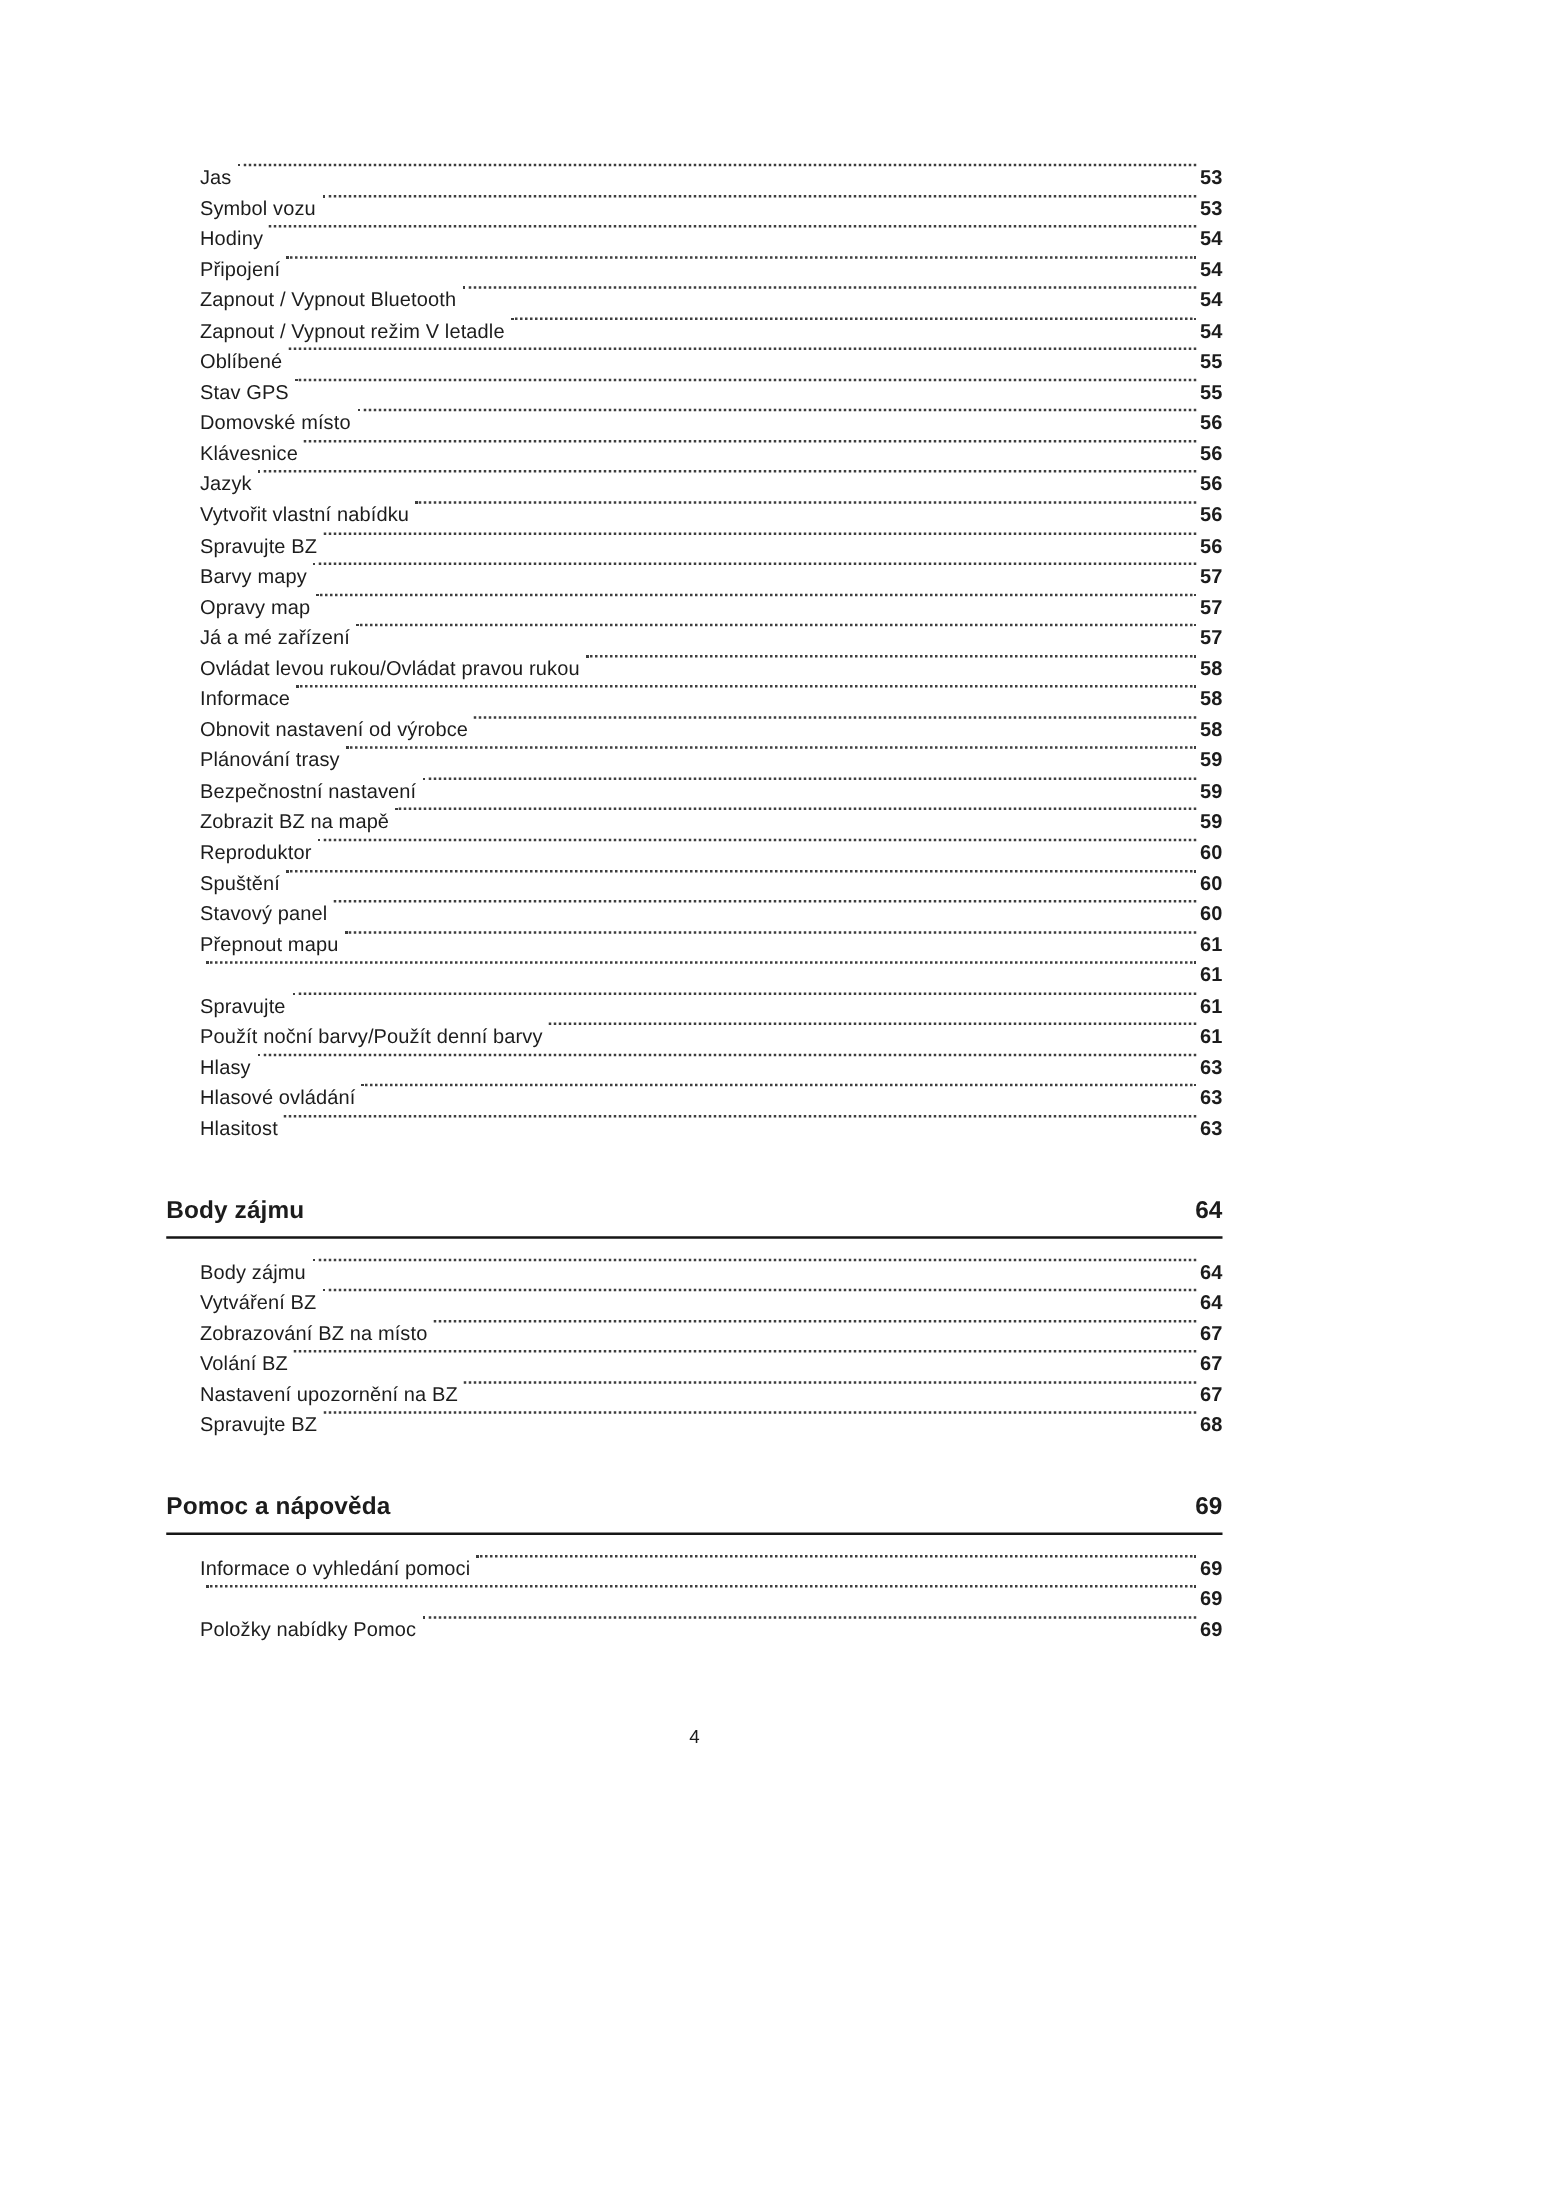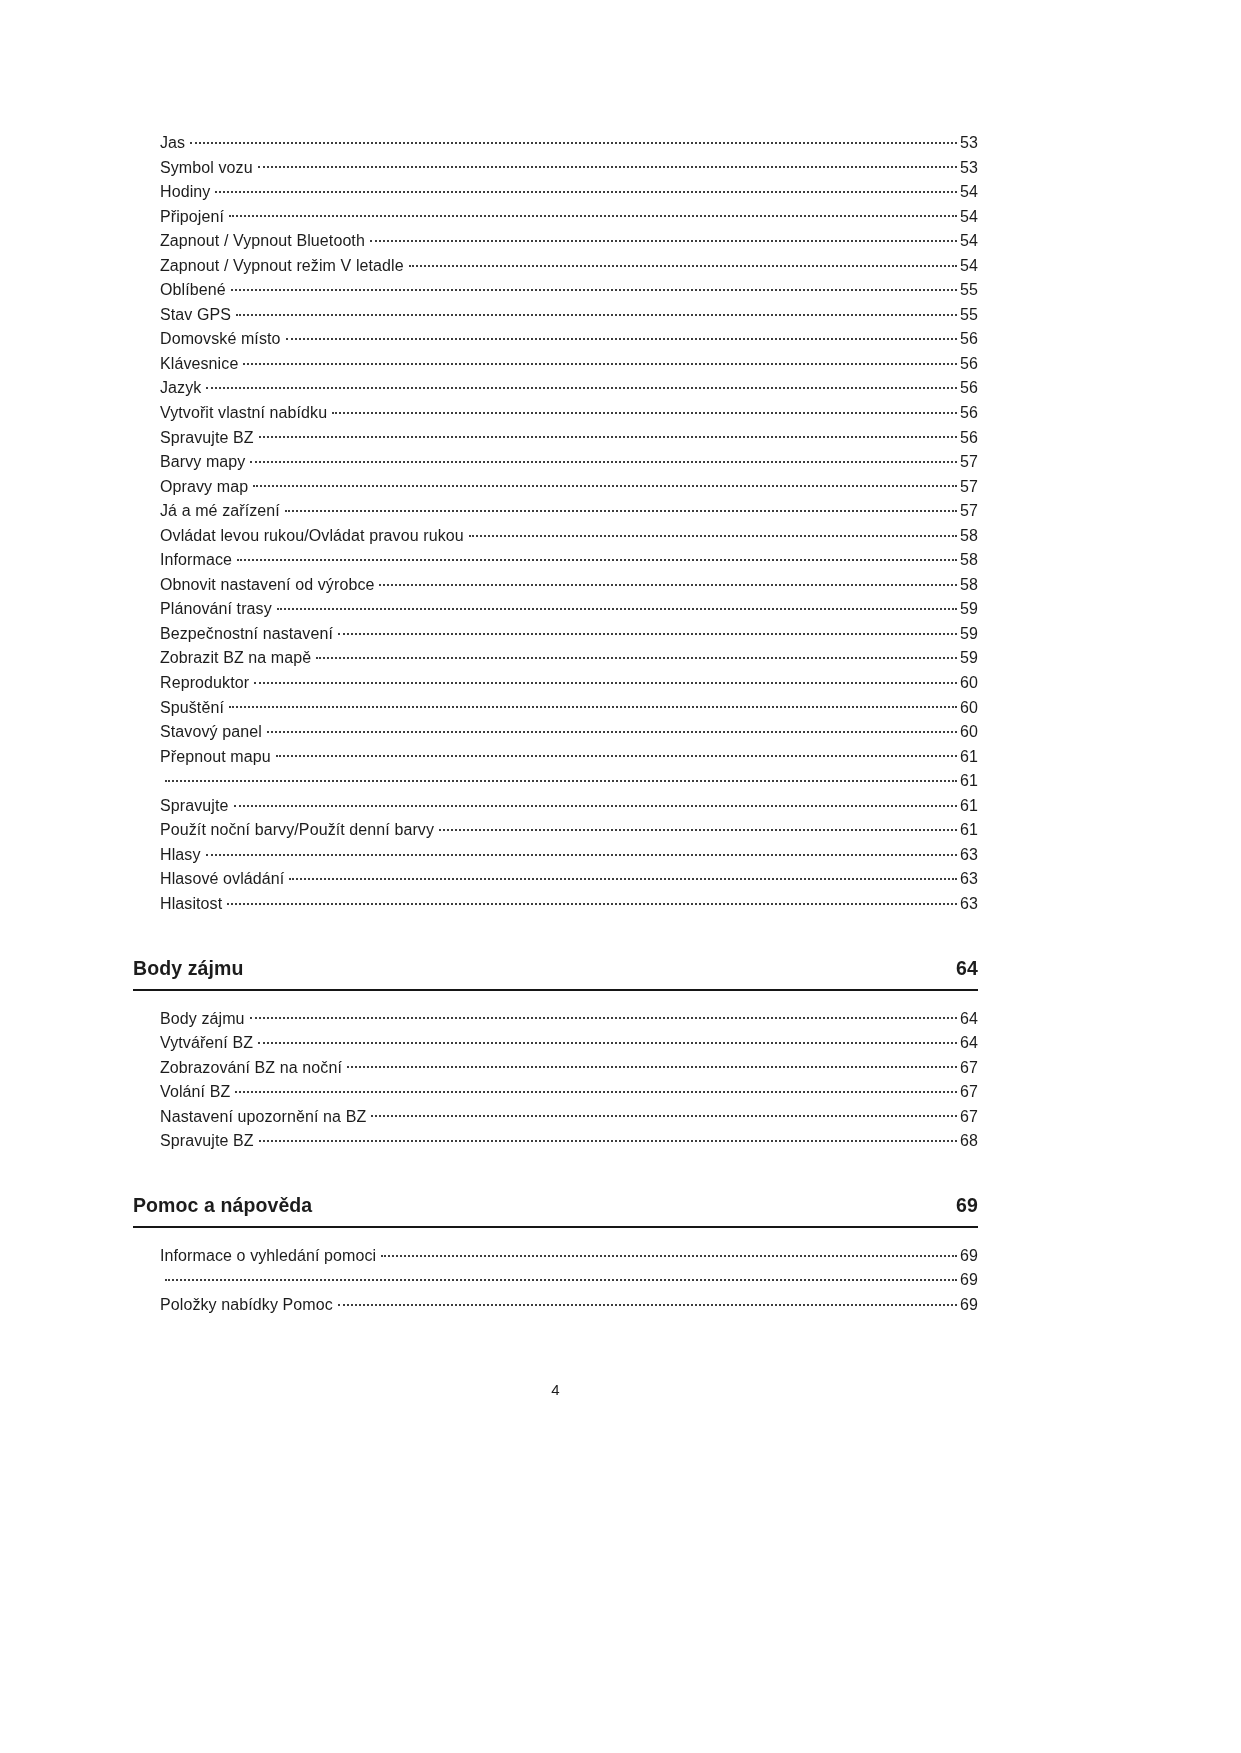--- a/index.html
+++ b/index.html
@@ -17,38 +17,39 @@
   }
   main {
     position: absolute;
     top: 131px;
     left: 133px;
     width: 845px;
   }
   .toc-section { margin: 0; }
   .toc-row {
     display: flex;
-    align-items: center;
+    align-items: flex-start;
     padding-left: 27px;
     font-size: 16px;
     line-height: 24.55px;
     font-weight: 400;
     letter-spacing: 0.1px;
   }
   .toc-row .title {
     white-space: nowrap;
   }
   .toc-row .dots {
     flex: 1 1 auto;
     min-width: 12px;
     border-bottom: 2px dotted #3d3d3d;
     margin: 0 3px 1px 5px;
   }
   .toc-row .pnum {
     white-space: nowrap;
+    font-weight: bold;
   }
   .section-header {
     display: flex;
     justify-content: space-between;
     align-items: baseline;
     font-size: 19.5px;
     font-weight: 700;
     letter-spacing: 0.1px;
     border-bottom: 2px solid #161616;
     padding-bottom: 9px;
@@ -237,21 +238,21 @@
           <span class="title">Body zájmu</span>
           <span class="dots"></span>
           <span class="pnum">64</span>
         </div>
         <div class="toc-row">
           <span class="title">Vytváření BZ</span>
           <span class="dots"></span>
           <span class="pnum">64</span>
         </div>
         <div class="toc-row">
-          <span class="title">Zobrazování BZ na noční</span>
+          <span class="title">Zobrazování BZ na místo</span>
           <span class="dots"></span>
           <span class="pnum">67</span>
         </div>
         <div class="toc-row">
           <span class="title">Volání BZ</span>
           <span class="dots"></span>
           <span class="pnum">67</span>
         </div>
         <div class="toc-row">
           <span class="title">Nastavení upozornění na BZ</span>

